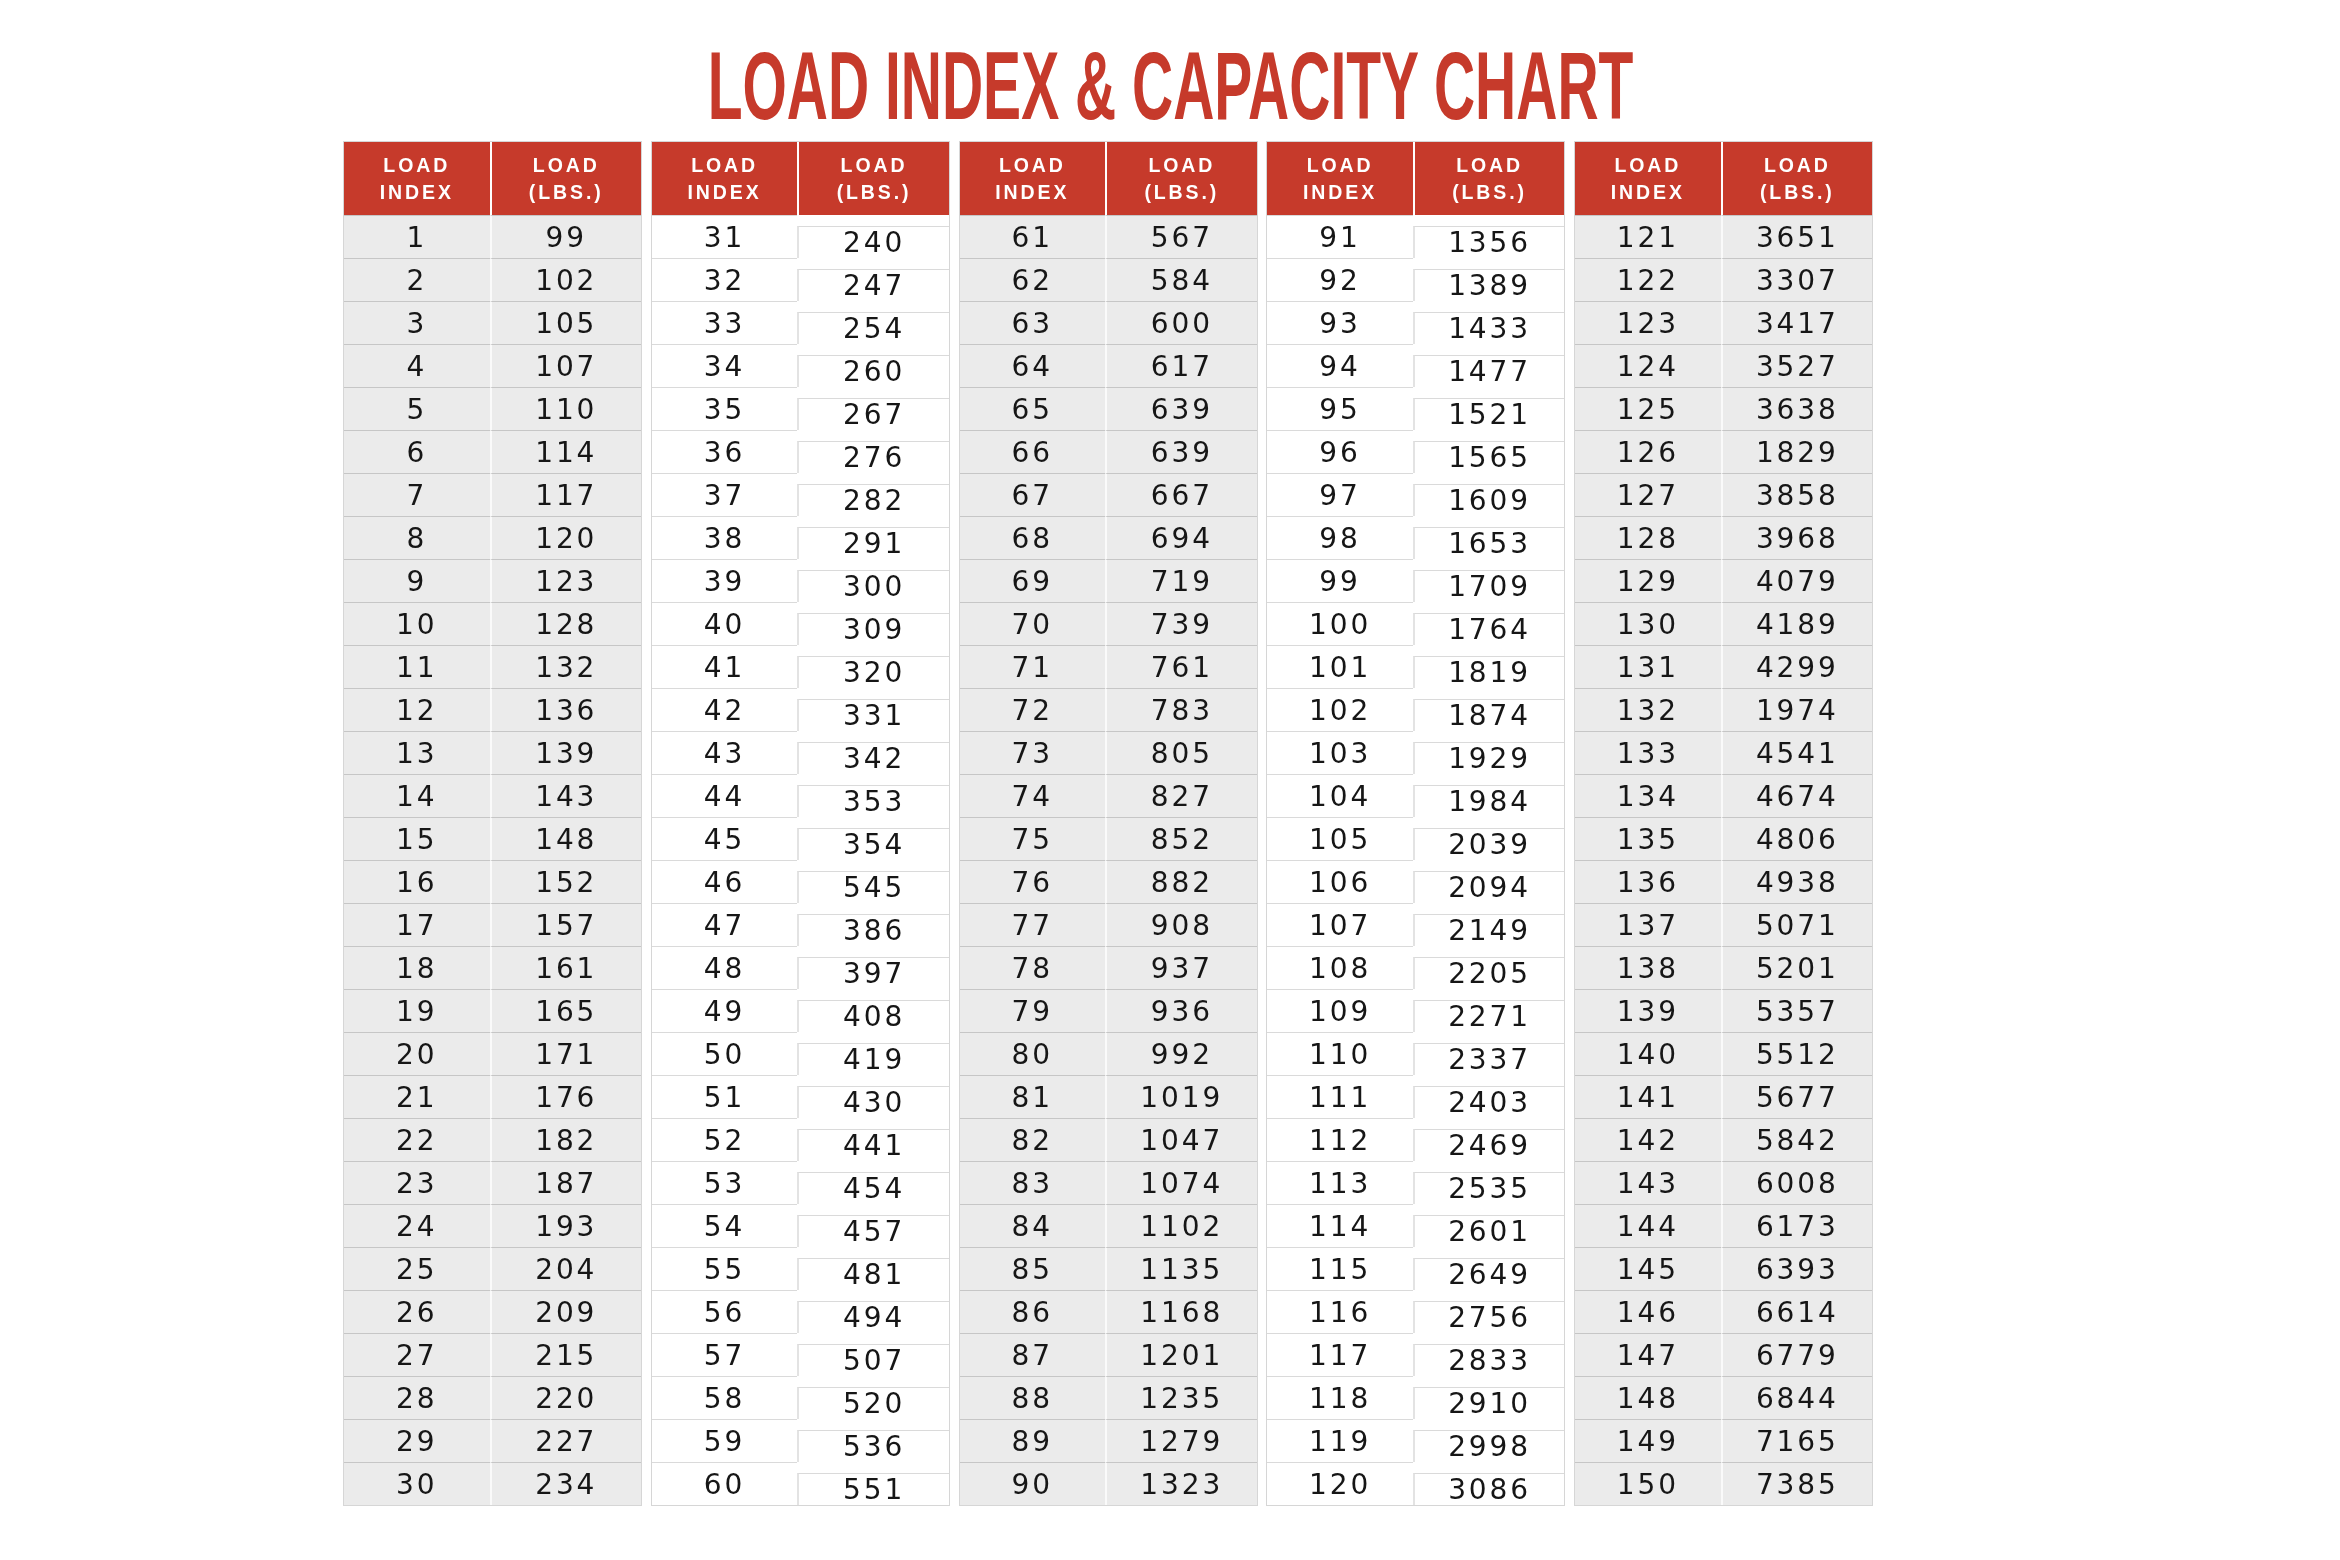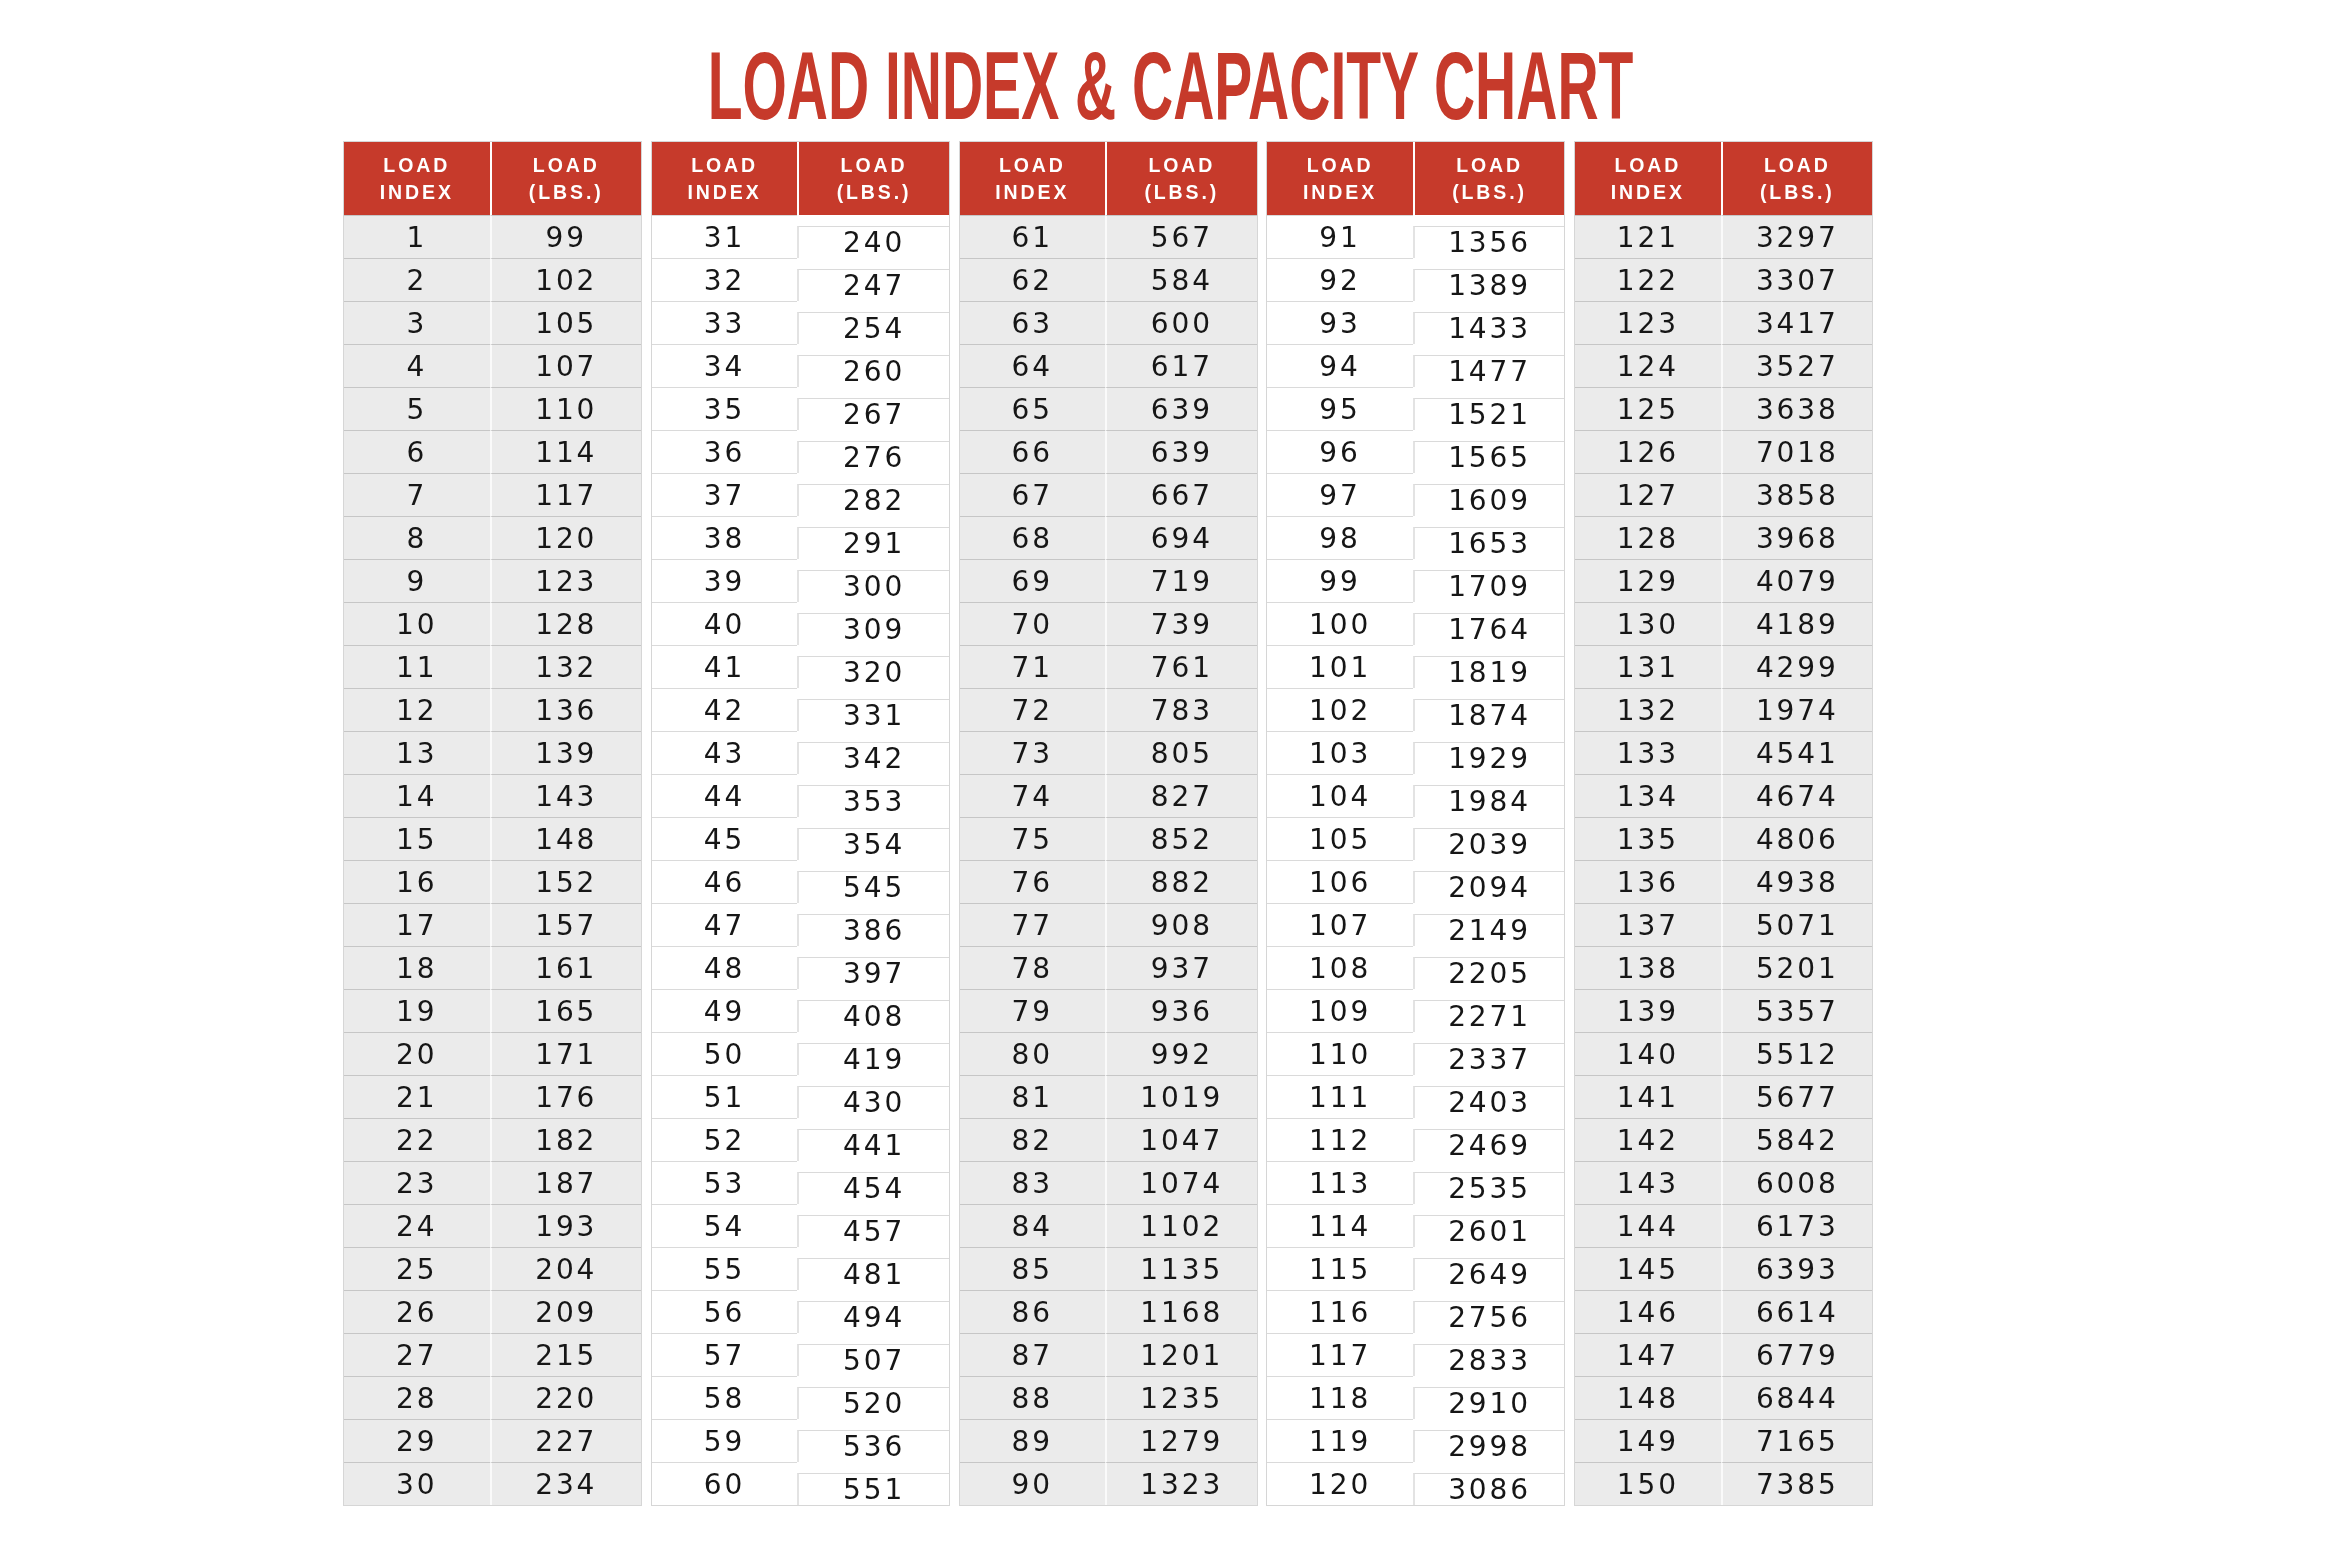--- a/index.html
+++ b/index.html
@@ -367,31 +367,31 @@
     <section class="group shaded">
       <div class="hcell hindex">
         <span>LOAD</span>
         <span>INDEX</span>
       </div>
       <div class="hcell hlbs">
         <span>LOAD</span>
         <span>(LBS.)</span>
       </div>
     <div class="cell cidx">121</div>
-        <div class="cell clbs">3297</div>
+        <div class="cell clbs">3651</div>
         <div class="cell cidx">122</div>
         <div class="cell clbs">3307</div>
         <div class="cell cidx">123</div>
         <div class="cell clbs">3417</div>
         <div class="cell cidx">124</div>
         <div class="cell clbs">3527</div>
         <div class="cell cidx">125</div>
         <div class="cell clbs">3638</div>
         <div class="cell cidx">126</div>
-        <div class="cell clbs">7018</div>
+        <div class="cell clbs">1829</div>
         <div class="cell cidx">127</div>
         <div class="cell clbs">3858</div>
         <div class="cell cidx">128</div>
         <div class="cell clbs">3968</div>
         <div class="cell cidx">129</div>
         <div class="cell clbs">4079</div>
         <div class="cell cidx">130</div>
         <div class="cell clbs">4189</div>
         <div class="cell cidx">131</div>
         <div class="cell clbs">4299</div>

